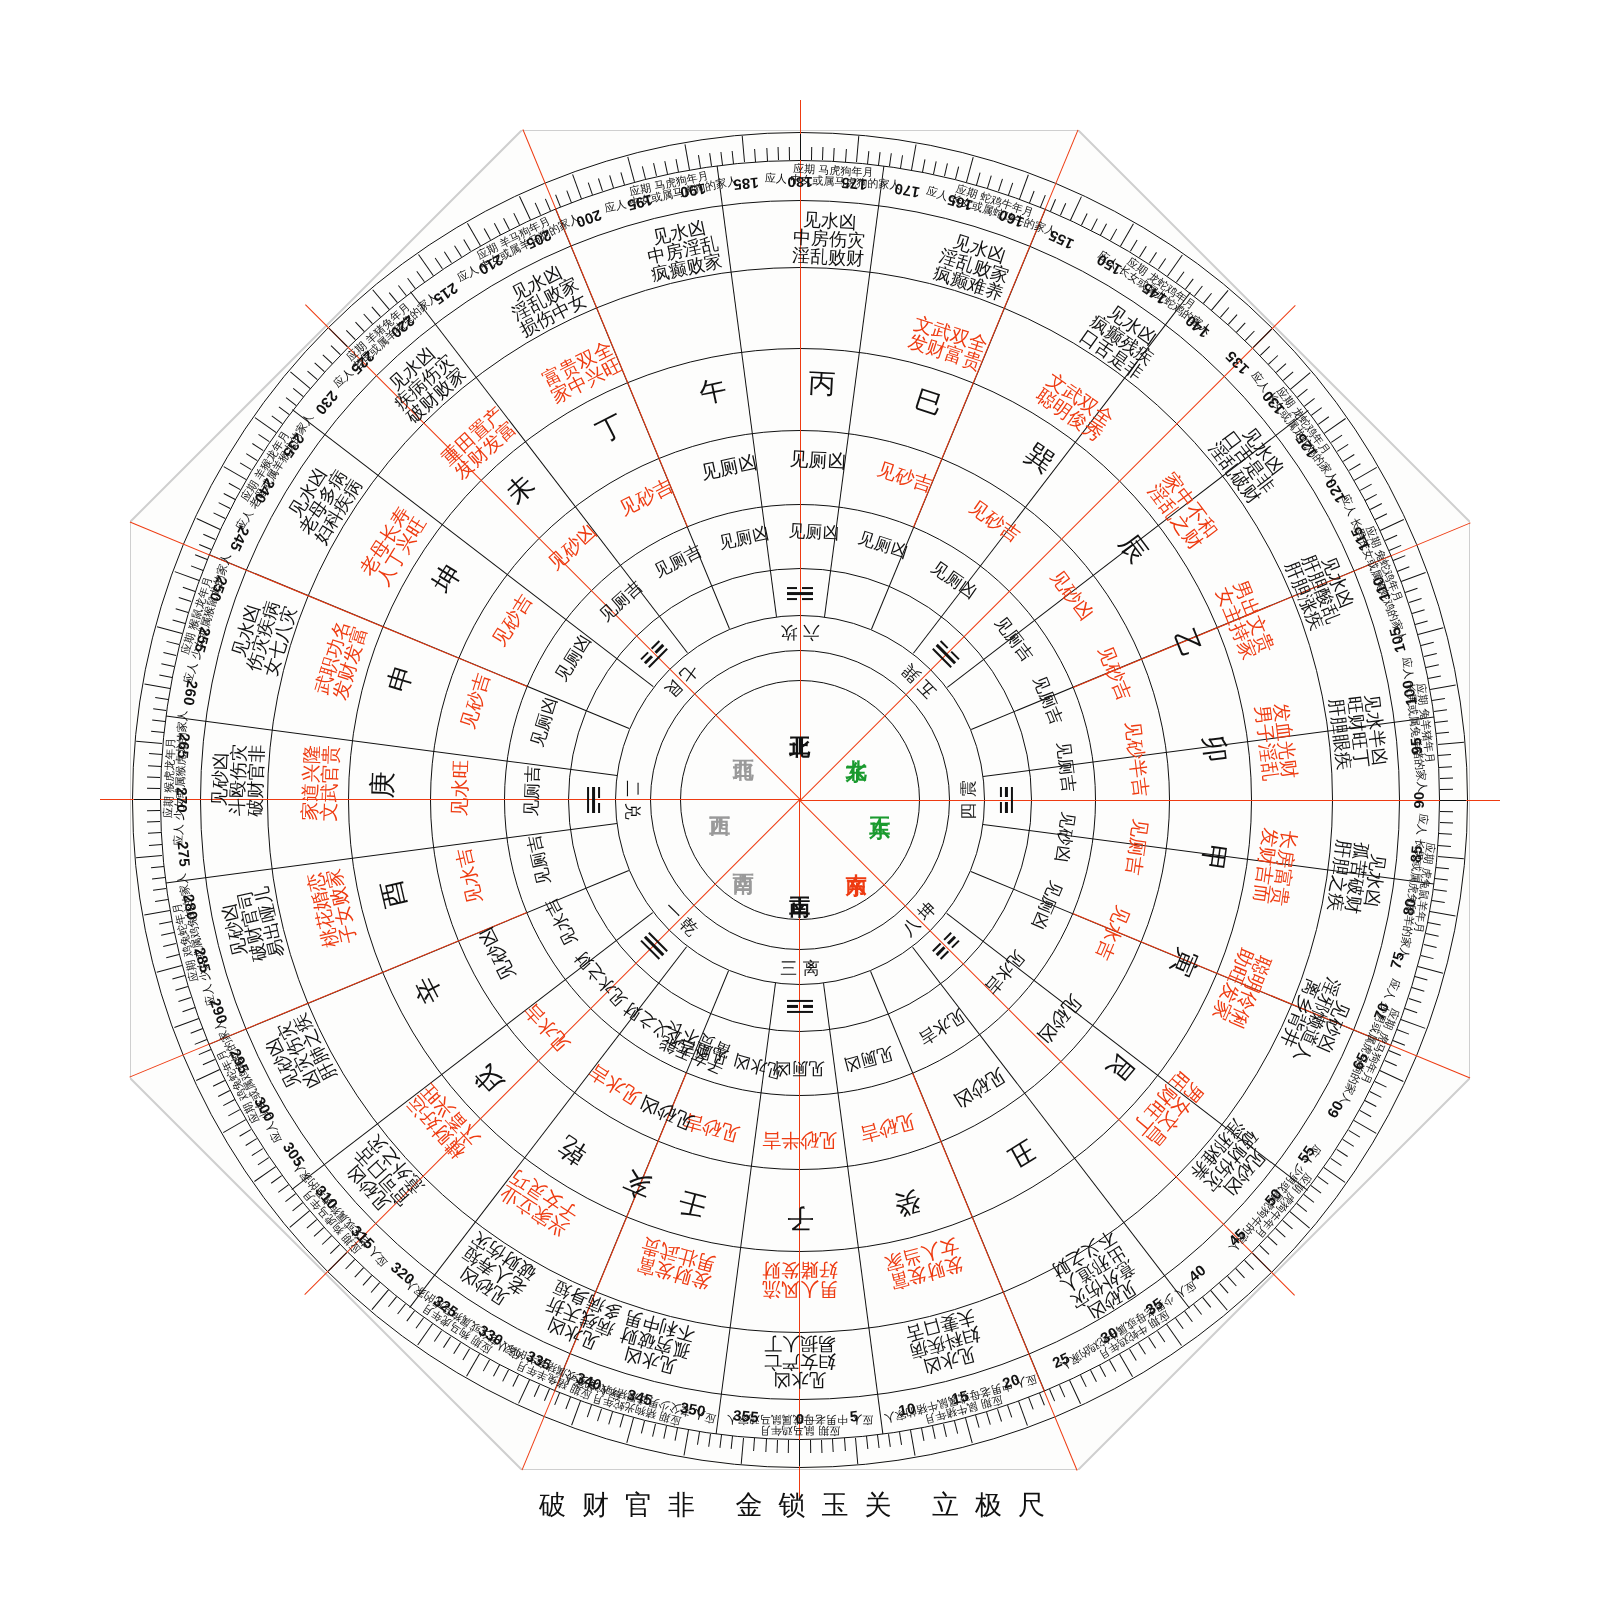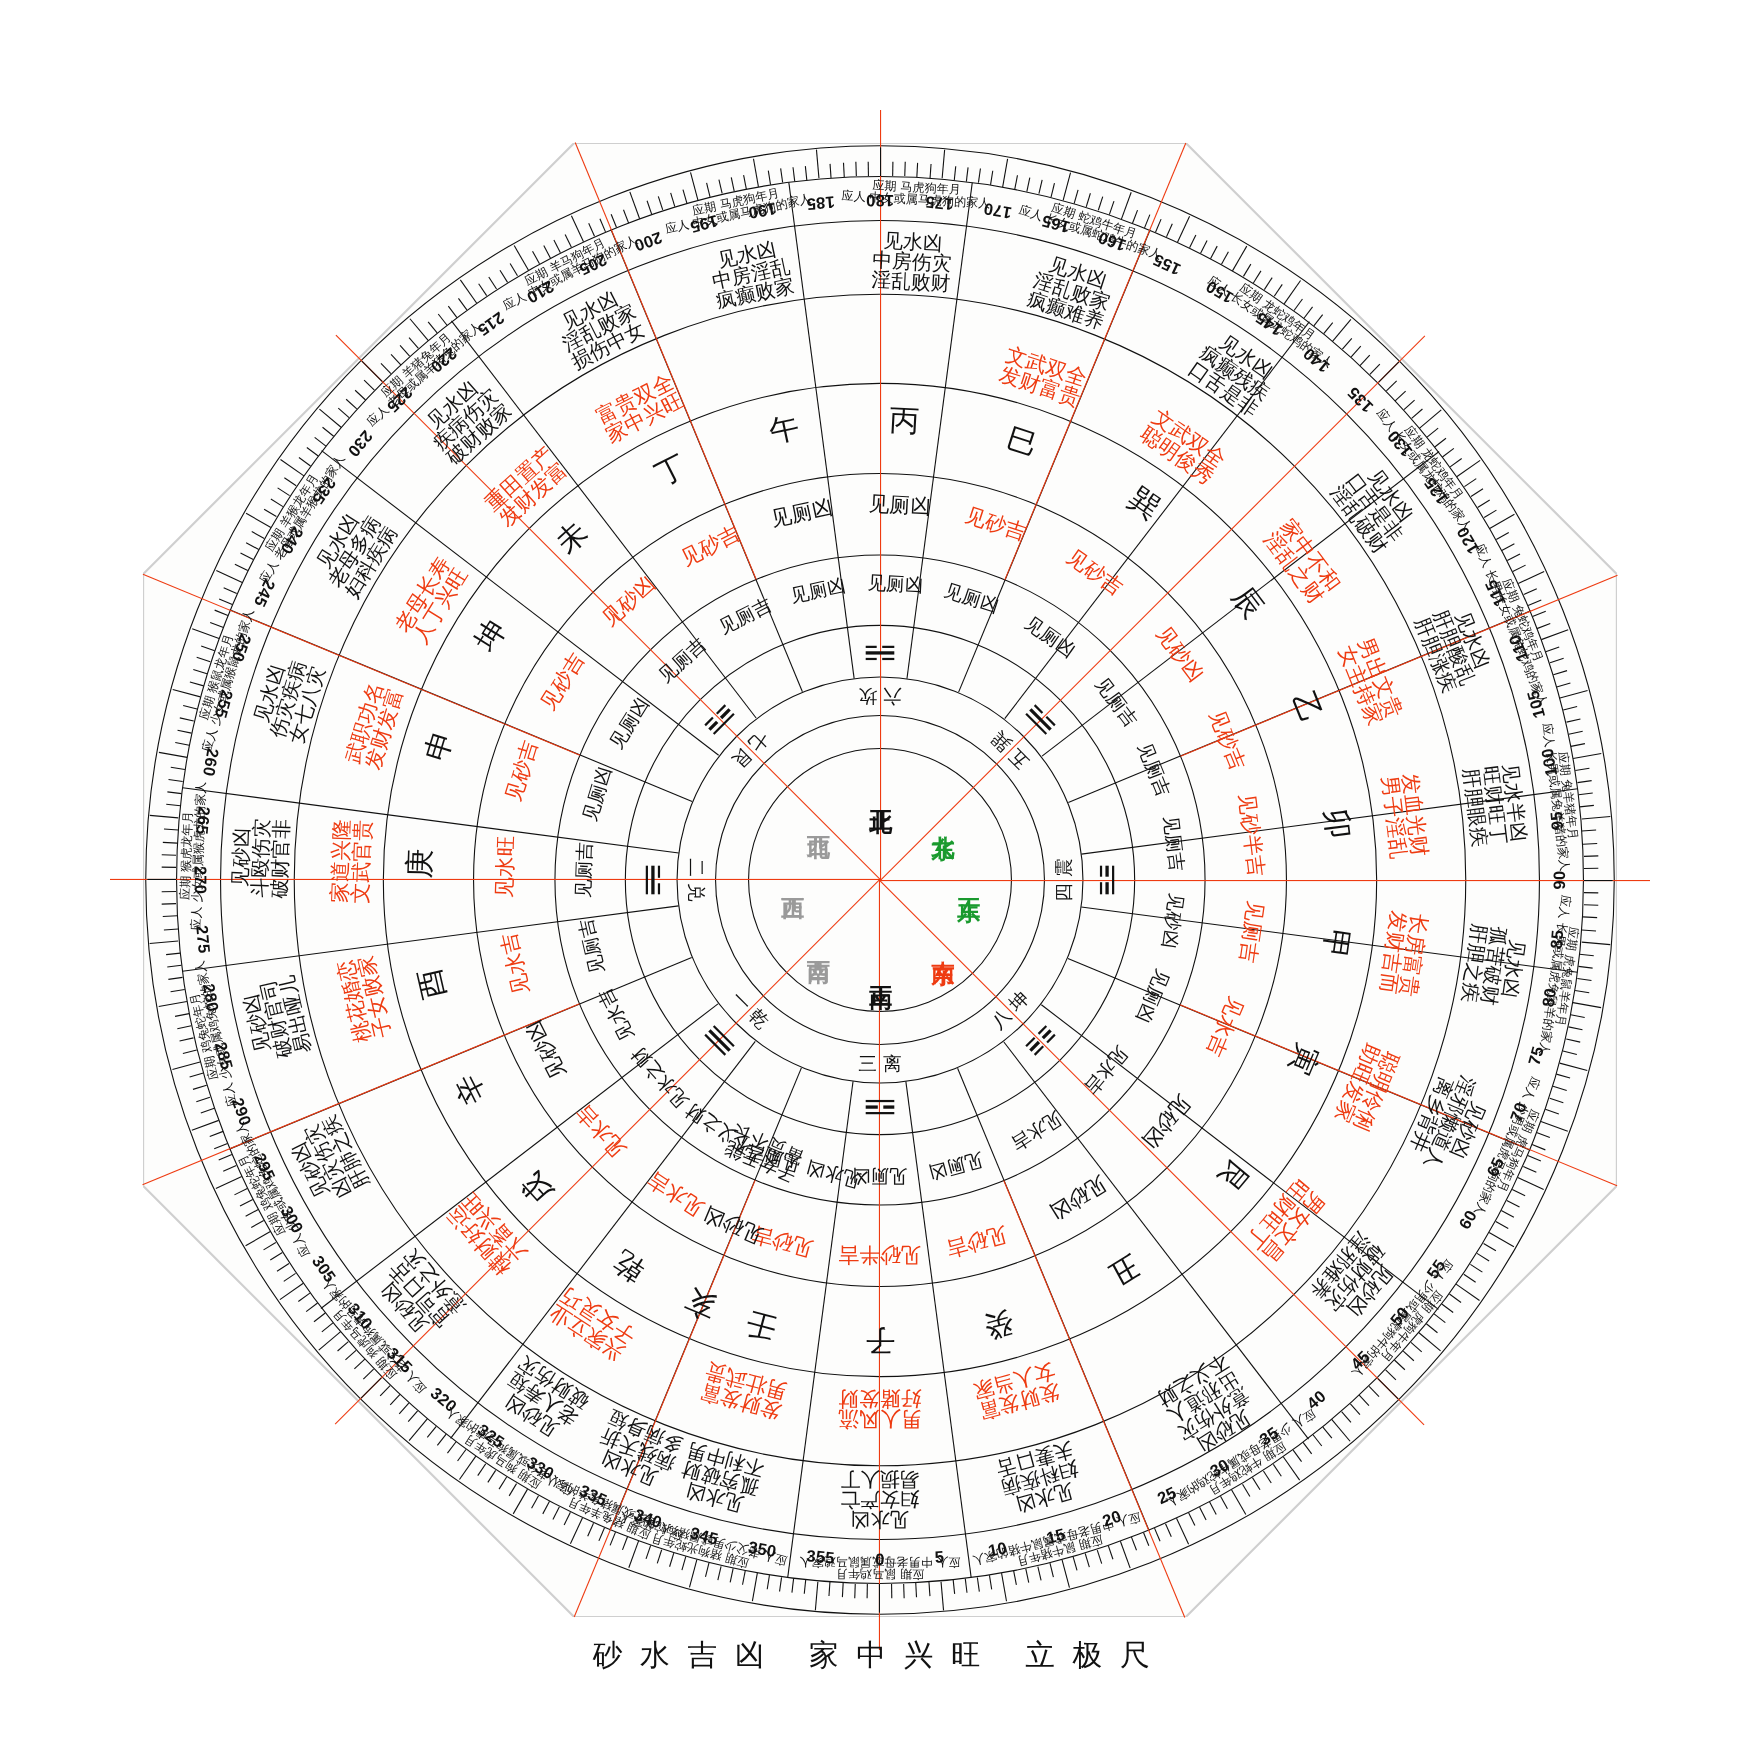--- a/index.html
+++ b/index.html
@@ -742,14 +742,14 @@
       <div class="lab" style="font-size: 18px; color: rgb(17, 17, 17); text-align: center; left: 493.913px; top: 1271.33px; transform: translate(-50%, -50%) rotate(-147deg);">见砂凶<br>老人寿短<br>破财伤灾</div>
       <div class="lab" style="font-size: 11px; color: rgb(17, 17, 17); text-align: center; left: 459.601px; top: 1324.17px; transform: translate(-50%, -50%) rotate(-147deg);">应期 狗马虎年月<br>应人 老父或属狗马虎的家人</div>
       <div class="lab" style="font-size: 17px; color: rgb(17, 17, 17); text-align: center; left: 654.037px; top: 1024.76px; transform: translate(-50%, -50%) rotate(-147deg);">不义之财</div>
       <div class="lab" style="font-size: 27px; color: rgb(17, 17, 17); text-align: center; left: 636.674px; top: 1184.77px; transform: translate(-50%, -50%) rotate(-157deg);">亥</div>
       <div class="lab" style="font-size: 19px; color: rgb(17, 17, 17); text-align: center; left: 667.151px; top: 1112.97px; transform: translate(-50%, -50%) rotate(-157deg);">见砂凶</div>
       <div class="lab" style="font-size: 18px; color: rgb(17, 17, 17); text-align: center; left: 580.409px; top: 1317.32px; transform: translate(-50%, -50%) rotate(-157deg);">见水凶<br>病残夭折<br>多病身短</div>
       <div class="lab" style="font-size: 11px; color: rgb(17, 17, 17); text-align: center; left: 555.793px; top: 1375.32px; transform: translate(-50%, -50%) rotate(-157deg);">应期 猪兔羊年月<br>应人 老父或属猪兔羊的家人</div>
       <div class="lab" style="font-size: 17px; color: rgb(17, 17, 17); text-align: center; left: 695.284px; top: 1046.7px; transform: translate(-50%, -50%) rotate(-157deg);">子女无能<br>富贵不长</div>
     </div>
 
-  <div class="bottom-title" style="top:1487px">砂水吉凶 家中兴旺 立极尺</div>
+  <div class="bottom-title" style="top:1487px">破财官非 金锁玉关 立极尺</div>
 </div>
 
 </body></html>

